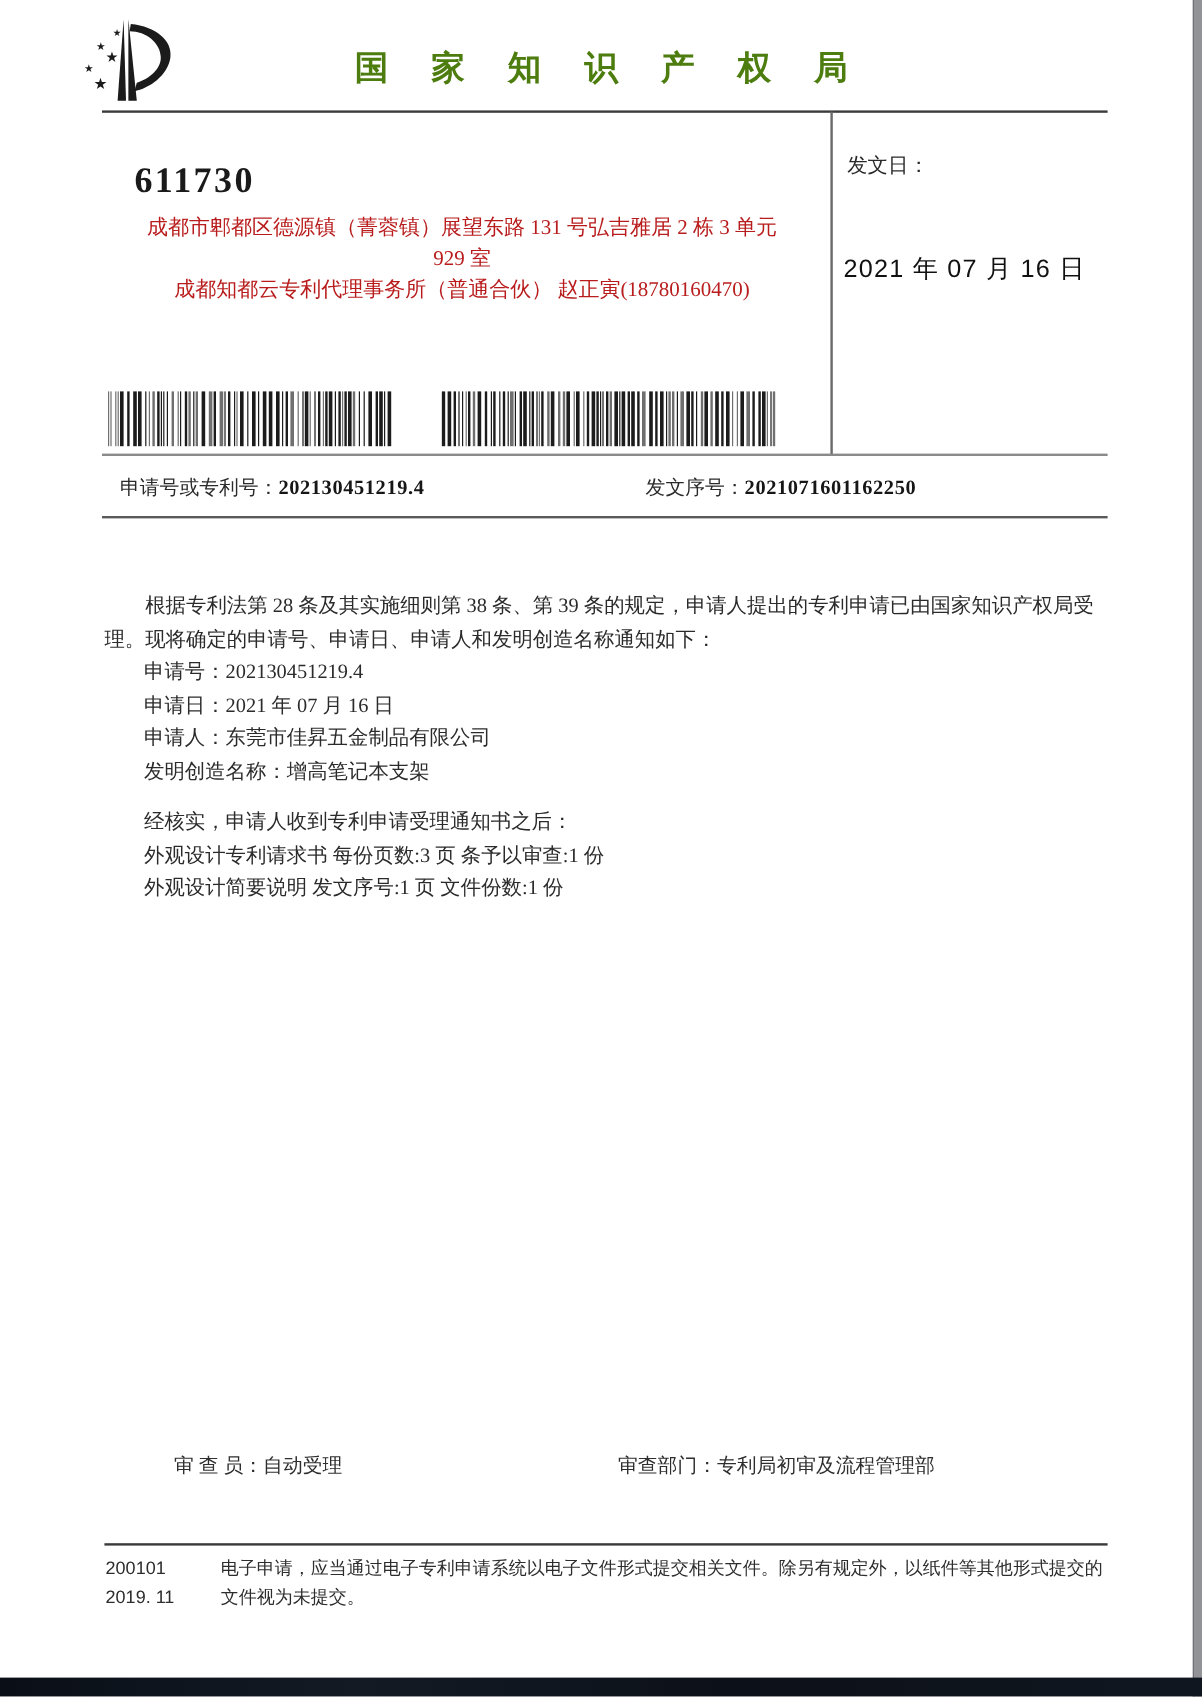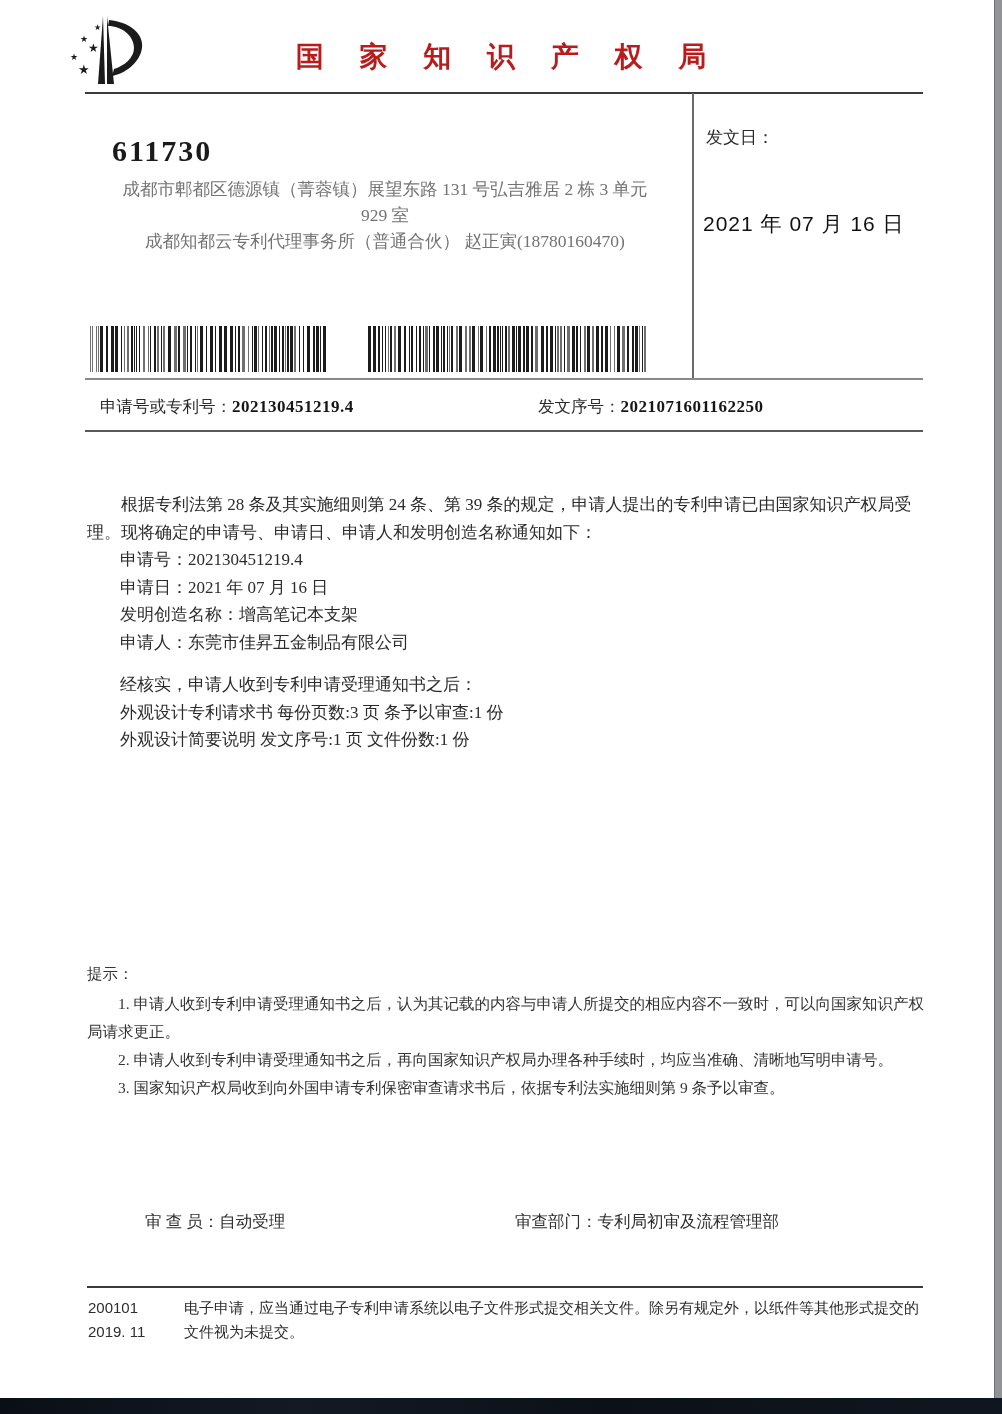--- a/index.html
+++ b/index.html
@@ -9,31 +9,31 @@
     background:#ffffff;
     overflow:hidden;
     font-family:"Liberation Serif","DejaVu Serif",serif;
     color:#222;
   }
   .abs{position:absolute;}
   
   .agency-title{
     top:38px;left:0;width:1002px;text-align:center;
     font-family:"Liberation Sans","DejaVu Sans",sans-serif;
-    font-weight:bold;font-size:28px;letter-spacing:14px;color:#b91c1c;
+    font-weight:bold;font-size:28px;letter-spacing:14px;color:#4d7c0f;
     text-indent:14px;
   }
   .header-line{top:92px;left:85px;width:838px;height:2px;background:#3c3c3c;}
   .vline{top:93px;left:692px;width:2px;height:286px;background:#6a6a6a;}
   .box-bottom-line{top:378px;left:85px;width:838px;height:2px;background:#8a8a8a;}
   .row-bottom-line{top:430px;left:85px;width:838px;height:2px;background:#5a5a5a;}
   .footer-line{top:1286px;left:87px;width:836px;height:2px;background:#3a3a3a;}
 
   .postal-code{top:134px;left:112px;font-size:30px;font-weight:bold;letter-spacing:2px;color:#1a1a1a;}
-  .addr-block{top:176px;left:85px;width:600px;text-align:center;font-size:17.5px;line-height:26px;color:#737373;}
+  .addr-block{top:176px;left:85px;width:600px;text-align:center;font-size:17.5px;line-height:26px;color:#b91c1c;}
   .addr-block div{margin-bottom:0px;}
 
   .dispatch-label{top:126px;left:706px;font-size:17px;color:#2a2a2a;}
   .dispatch-date{
     top:210px;left:703px;font-size:21px;color:#111;
     font-family:"Liberation Sans","DejaVu Sans",sans-serif;letter-spacing:1px;
   }
 
   .barcode{top:326px;height:46px;background:#fff;font-size:0;white-space:nowrap;overflow:hidden;}
   .barcode-left{left:90px;width:242px;}
@@ -115,41 +115,35 @@
 
   <div class="abs appno-row">
     <span class="numrow-label">申请号或专利号：</span><span class="numrow-value">202130451219.4</span>
   </div>
   <div class="abs serial-row">
     <span class="numrow-label">发文序号：</span><span class="numrow-value">2021071601162250</span>
   </div>
   <div class="abs row-bottom-line"></div>
 
 
-  <div class="abs intro">根据专利法第 28 条及其实施细则第 24 条、第 39 条的规定，申请人提出的专利申请已由国家知识产权局受理。现将确定的申请号、申请日、申请人和发明创造名称通知如下：</div>
+  <div class="abs intro">根据专利法第 28 条及其实施细则第 38 条、第 39 条的规定，申请人提出的专利申请已由国家知识产权局受理。现将确定的申请号、申请日、申请人和发明创造名称通知如下：</div>
 
   <div class="abs fields">
     <div><span>申请号：</span><span>202130451219.4</span></div>
     <div><span>申请日：</span><span>2021 年 07 月 16 日</span></div>
+    <div><span>申请人：</span><span>东莞市佳昇五金制品有限公司</span></div>
     <div><span>发明创造名称：</span><span>增高笔记本支架</span></div>
-    <div><span>申请人：</span><span>东莞市佳昇五金制品有限公司</span></div>
   </div>
 
   <div class="abs received">
     <div>经核实，申请人收到专利申请受理通知书之后：</div>
     <div>外观设计专利请求书 每份页数:3 页  条予以审查:1 份</div>
     <div>外观设计简要说明 发文序号:1 页  文件份数:1 份</div>
   </div>
 
-  <div class="abs tips">
-    <p class="tip-label">提示：</p>
-    <p class="tip">1. 申请人收到专利申请受理通知书之后，认为其记载的内容与申请人所提交的相应内容不一致时，可以向国家知识产权局请求更正。</p>
-    <p class="tip">2. 申请人收到专利申请受理通知书之后，再向国家知识产权局办理各种手续时，均应当准确、清晰地写明申请号。</p>
-    <p class="tip">3. 国家知识产权局收到向外国申请专利保密审查请求书后，依据专利法实施细则第 9 条予以审查。</p>
-  </div>
 
   <div class="abs signoff">
     <span class="examiner"><span>审  查  员：</span><span>自动受理</span></span>
     <span class="dept"><span>审查部门：</span><span>专利局初审及流程管理部</span></span>
   </div>
 
   <div class="abs footer-line"></div>
   <div class="abs footer">
     <div class="codes">
       <div>200101</div>

